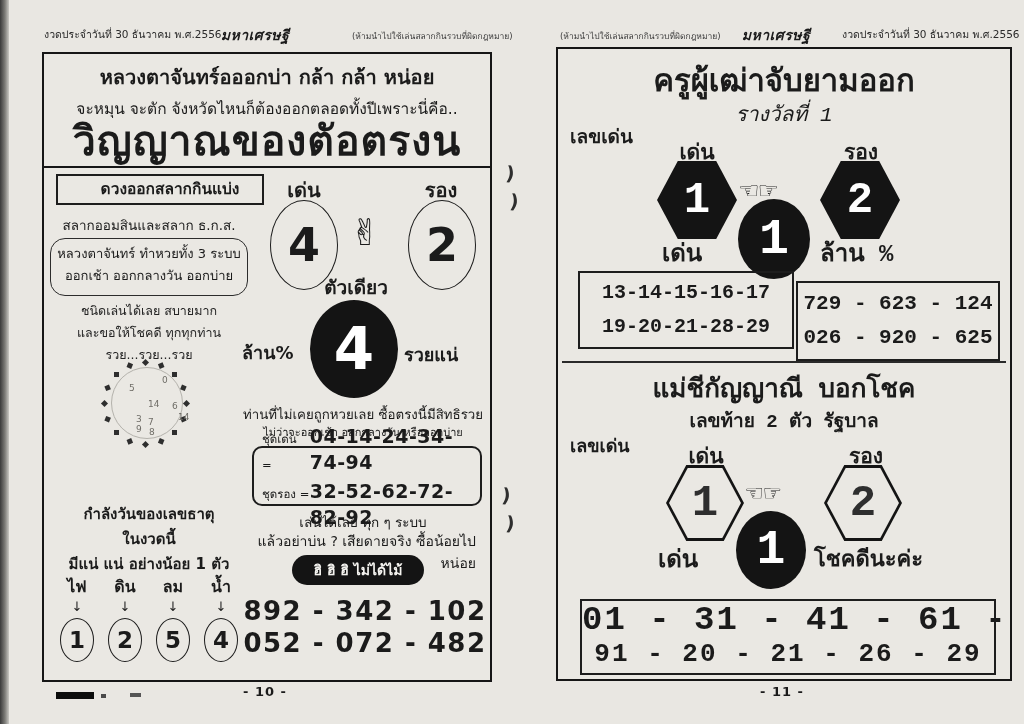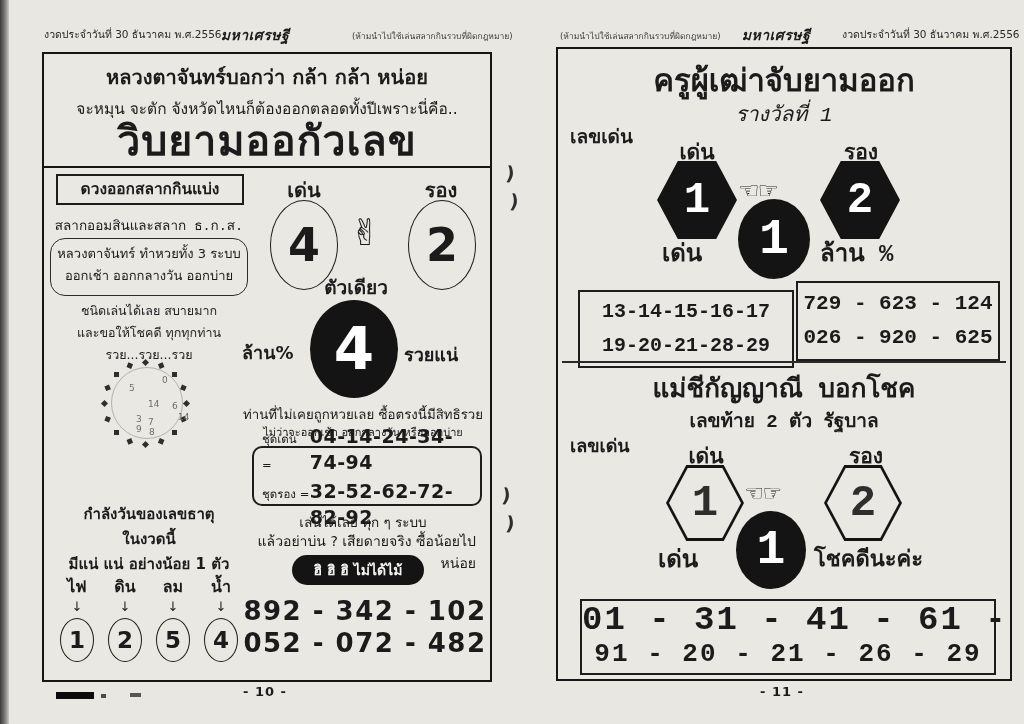--- a/index.html
+++ b/index.html
@@ -77,27 +77,27 @@
   <div class="abs hdr-small" style="left:44px;top:26px;">งวดประจำวันที่ 30 ธันวาคม พ.ศ.2556</div>
   <div class="abs hdr-brand c" style="left:195px;top:24px;width:120px;">มหาเศรษฐี</div>
   <div class="abs hdr-tiny" style="left:352px;top:29px;">(ห้ามนำไปใช้เล่นสลากกินรวบที่ผิดกฎหมาย)</div>
 
   <div class="abs hdr-tiny" style="left:560px;top:29px;">(ห้ามนำไปใช้เล่นสลากกินรวบที่ผิดกฎหมาย)</div>
   <div class="abs hdr-brand c" style="left:716px;top:24px;width:120px;">มหาเศรษฐี</div>
   <div class="abs hdr-small" style="left:842px;top:26px;">งวดประจำวันที่ 30 ธันวาคม พ.ศ.2556</div>
 
   <div class="pagebox" style="left:42px;top:52px;width:446px;height:626px;">
     <div class="lp-head">
-      <div class="lp-h1">หลวงตาจันทร์บอกว่า กล้า กล้า หน่อย</div>
+      <div class="lp-h1">หลวงตาจันทร์อออกบ่า กล้า กล้า หน่อย</div>
       <div class="lp-h2">จะหมุน จะตัก จังหวัดไหนก็ต้องออกตลอดทั้งปีเพราะนี่คือ..</div>
-      <div class="lp-title">วิบยามออกัวเลข</div>
-    </div>
-
-    <div class="lotto-box abs" style="left:12px;top:120px;width:184px;">ดวงออกสลากกินแบ่ง</div>
-    <div class="abs c" style="left:0;top:160px;width:210px;font-size:13.5px;font-family:Liberation Mono, monospace;">สลากออมสินและสลาก ธ.ก.ส.</div>
+      <div class="lp-title">วิญญาณของตัอตรงน</div>
+    </div>
+
+    <div class="lotto-box abs" style="left:12px;top:120px;width:184px;padding-left:20px;">ดวงออกสลากกินแบ่ง</div>
+    <div class="abs c" style="left:0;top:160px;width:210px;font-size:13.5px;">สลากออมสินและสลาก ธ.ก.ส.</div>
     <div class="round-note abs" style="left:6px;top:184px;width:196px;height:52px;">
       <div>หลวงตาจันทร์ ทำหวยทั้ง 3 ระบบ</div>
       <div>ออกเช้า ออกกลางวัน ออกบ่าย</div>
     </div>
     <div class="handw abs" style="left:0;top:246px;width:210px;">
       <div>ชนิดเล่นได้เลย สบายมาก</div>
       <div>และขอให้โชคดี ทุกทุกท่าน</div>
       <div>รวย...รวย...รวย</div>
     </div>
 
@@ -212,21 +212,21 @@
     </div>
     <div class="hands" style="left:182px;top:124px;"><span>☜</span><span>☞</span></div>
     <div class="hex" style="left:262px;top:112px;width:80px;height:78px;">
       <span class="hn">2</span>
     </div>
 
     <div class="abs b" style="left:104px;top:184px;font-size:24px;">เด่น</div>
     <div class="oval-black" style="left:180px;top:150px;width:72px;height:80px;font-size:50px;font-weight:bold;">1</div>
     <div class="abs b" style="left:262px;top:184px;font-size:24px;">ล้าน %</div>
 
-    <div class="tablecell" style="left:20px;top:241px;width:212px;height:74px;">
+    <div class="tablecell" style="left:20px;top:222px;width:212px;height:74px;">
       <div class="tr1" style="font-size:20px;">13-14-15-16-17</div>
       <div class="tr1" style="font-size:20px;">19-20-21-28-29</div>
     </div>
     <div class="tablecell" style="left:238px;top:232px;width:200px;height:76px;">
       <div class="tr1" style="font-size:21px;">729 - 623 - 124</div>
       <div class="tr1" style="font-size:21px;">026 - 920 - 625</div>
     </div>
 
     <div class="divider" style="left:4px;top:312px;width:444px;"></div>
 

